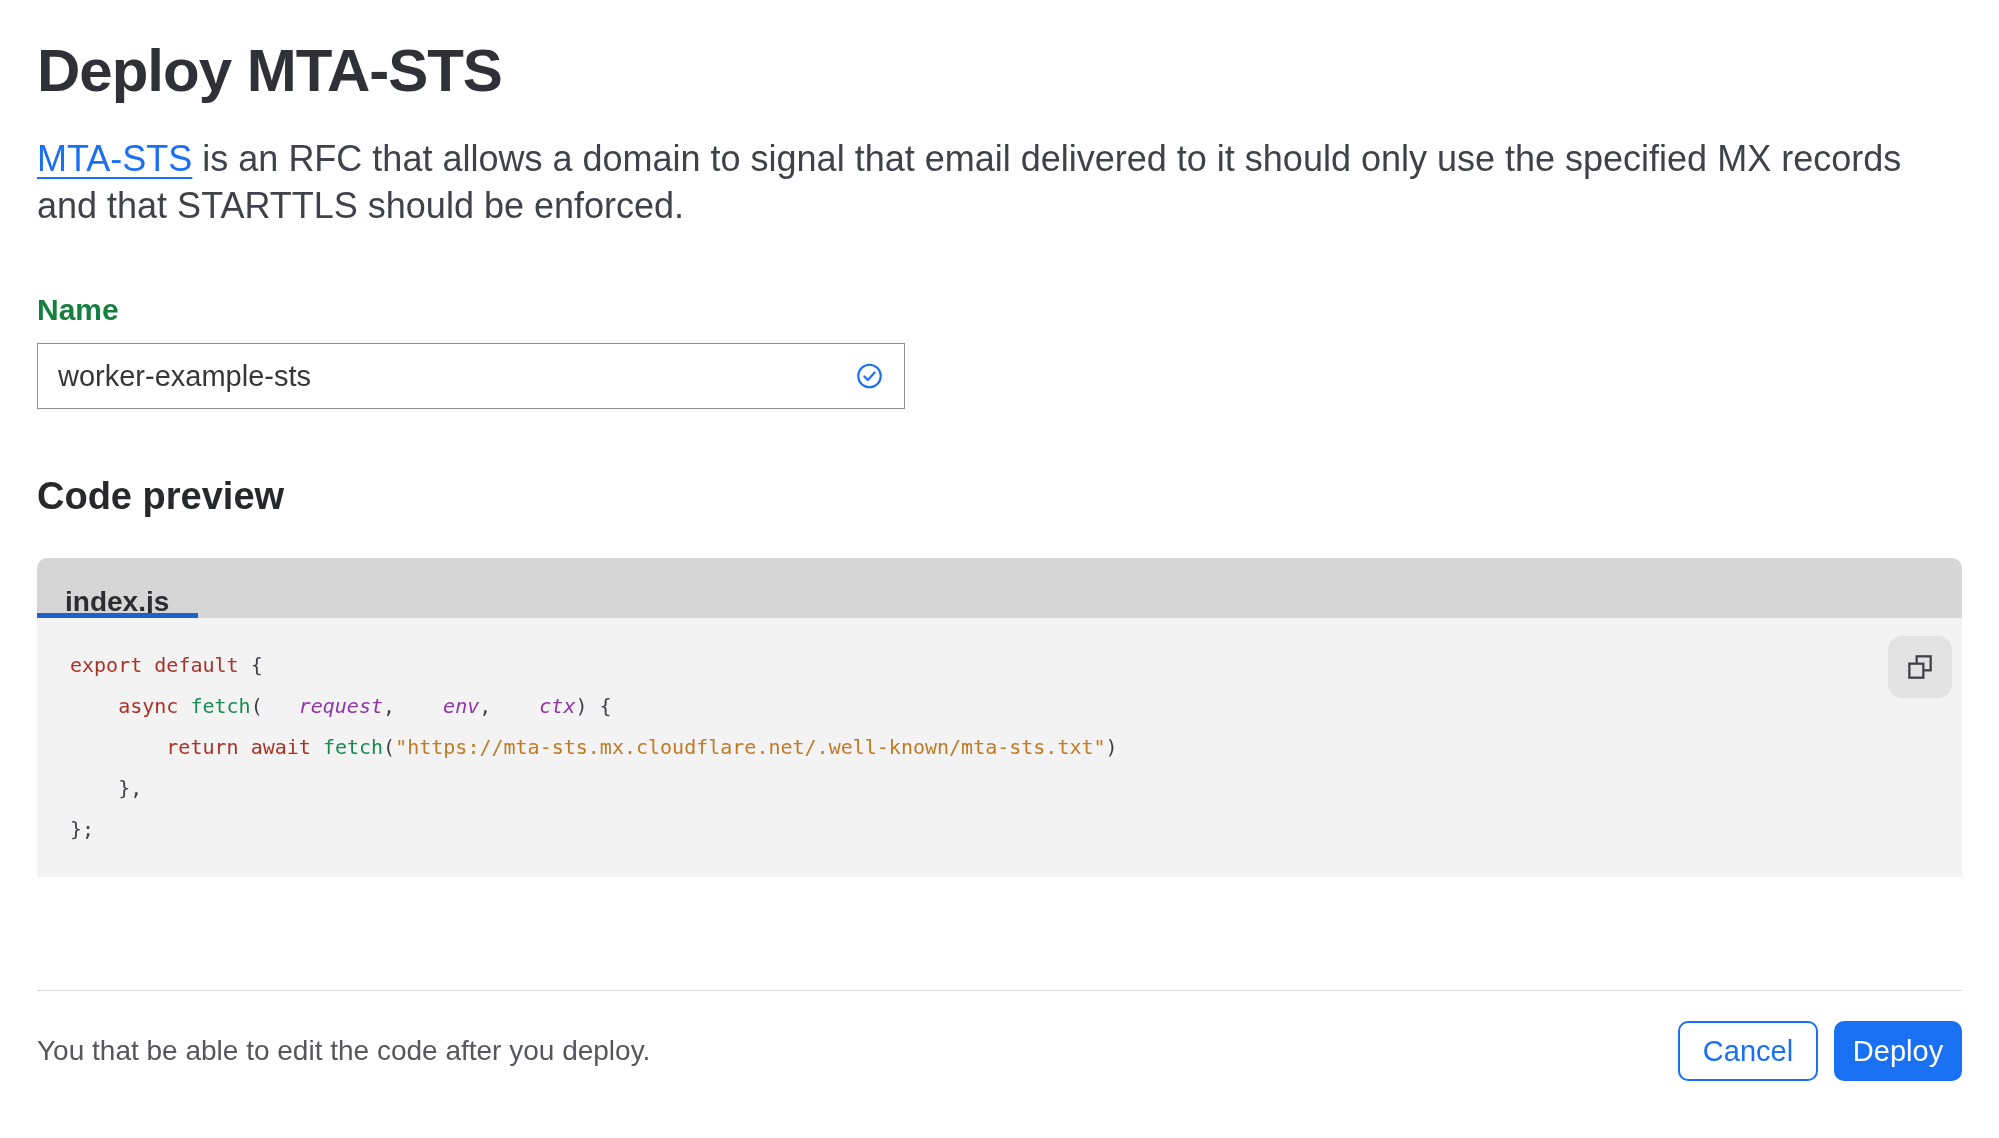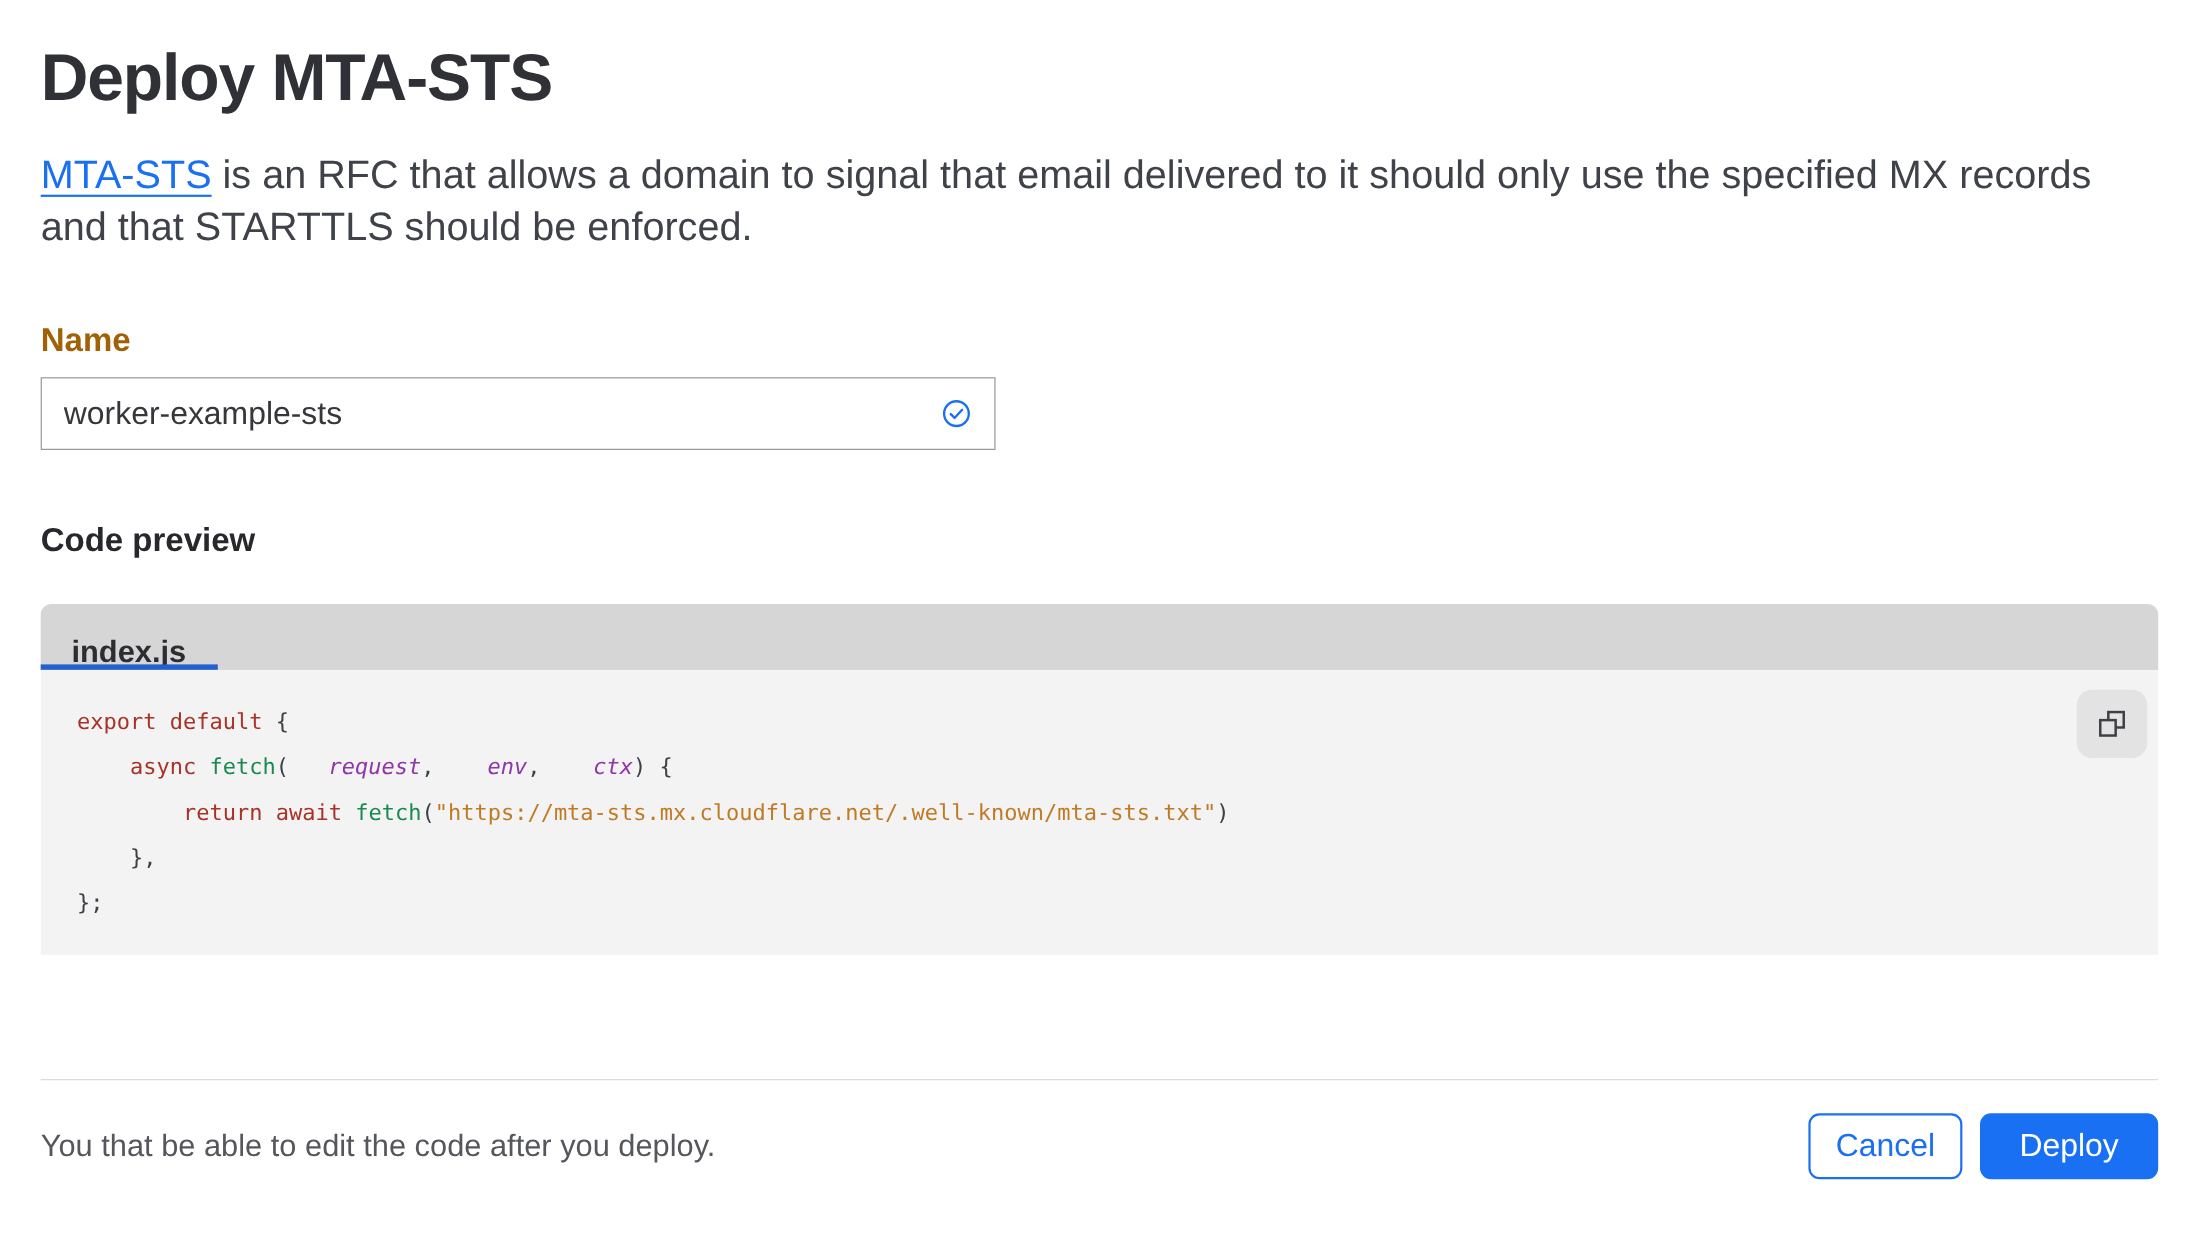--- a/index.html
+++ b/index.html
@@ -16,34 +16,34 @@
   .description {
     margin-top: 30px; font-size: 36px; line-height: 47px;
     color: #3f4248; max-width: 1922px;
   }
   .description a {
     color: var(--accent); text-decoration: underline;
     text-underline-offset: 6px; text-decoration-thickness: 2px; cursor: pointer;
   }
 
   .name-label {
-    display: block; margin-top: 64px; font-size: 30px; font-weight: 700; color: #a16207;
+    display: block; margin-top: 64px; font-size: 30px; font-weight: 700; color: #15803d;
   }
   .input-wrap { position: relative; margin-top: 16px; width: 868px; height: 66px; }
   .input-wrap input {
     width: 100%; height: 100%; border: 1.5px solid #8e8e93; border-radius: 0;
     font-family: Liberation Sans, sans-serif; font-size: 29px; color: #35373b;
     padding: 0 70px 0 20px; outline: none; background: #fff;
   }
   .check-icon {
     position: absolute; right: 22px; top: 50%; transform: translateY(-50%);
     width: 27px; height: 27px; display: block;
   }
 
-  .code-preview-label { display: block; margin-top: 66px; font-size: 30px; font-weight: 700; color: #26282c; }
+  .code-preview-label { display: block; margin-top: 66px; font-size: 38px; font-weight: 700; color: #26282c; }
 
   .code-card { margin-top: 40px; width: 100%; }
   .tabbar {
     height: 60px; background: #d6d6d6; border-radius: 10px 10px 0 0;
     display: flex; align-items: stretch;
   }
   .tab {
     position: relative; width: 161px; display: flex; align-items: flex-end;
     padding-left: 28px; cursor: pointer;
   }
@@ -81,21 +81,21 @@
   .footer-note { font-size: 28px; color: #55575c; }
   .actions { display: flex; gap: 16px; }
   .btn {
     height: 60px; border-radius: 10px; font-family: "Liberation Sans", sans-serif;
     font-size: 29px; cursor: pointer; display: flex; align-items: center; justify-content: center;
   }
   .btn-cancel {
     width: 140px; background: #ffffff; border: 2px solid var(--accent); color: var(--accent);
   }
   .btn-deploy {
-    width: 162px; background: var(--accent); border: 2px solid var(--accent); color: #ffffff;
+    width: 128px; background: var(--accent); border: 2px solid var(--accent); color: #ffffff;
   }
 </style>
 </head>
 <body>
 
 <div class="page">
 
   <h1 class="page-title">Deploy MTA-STS</h1>
 
   <p class="description"><a>MTA-STS</a><span> is an RFC that allows a domain to signal that email delivered to it should only use the specified MX records and that STARTTLS should be enforced.</span></p>

